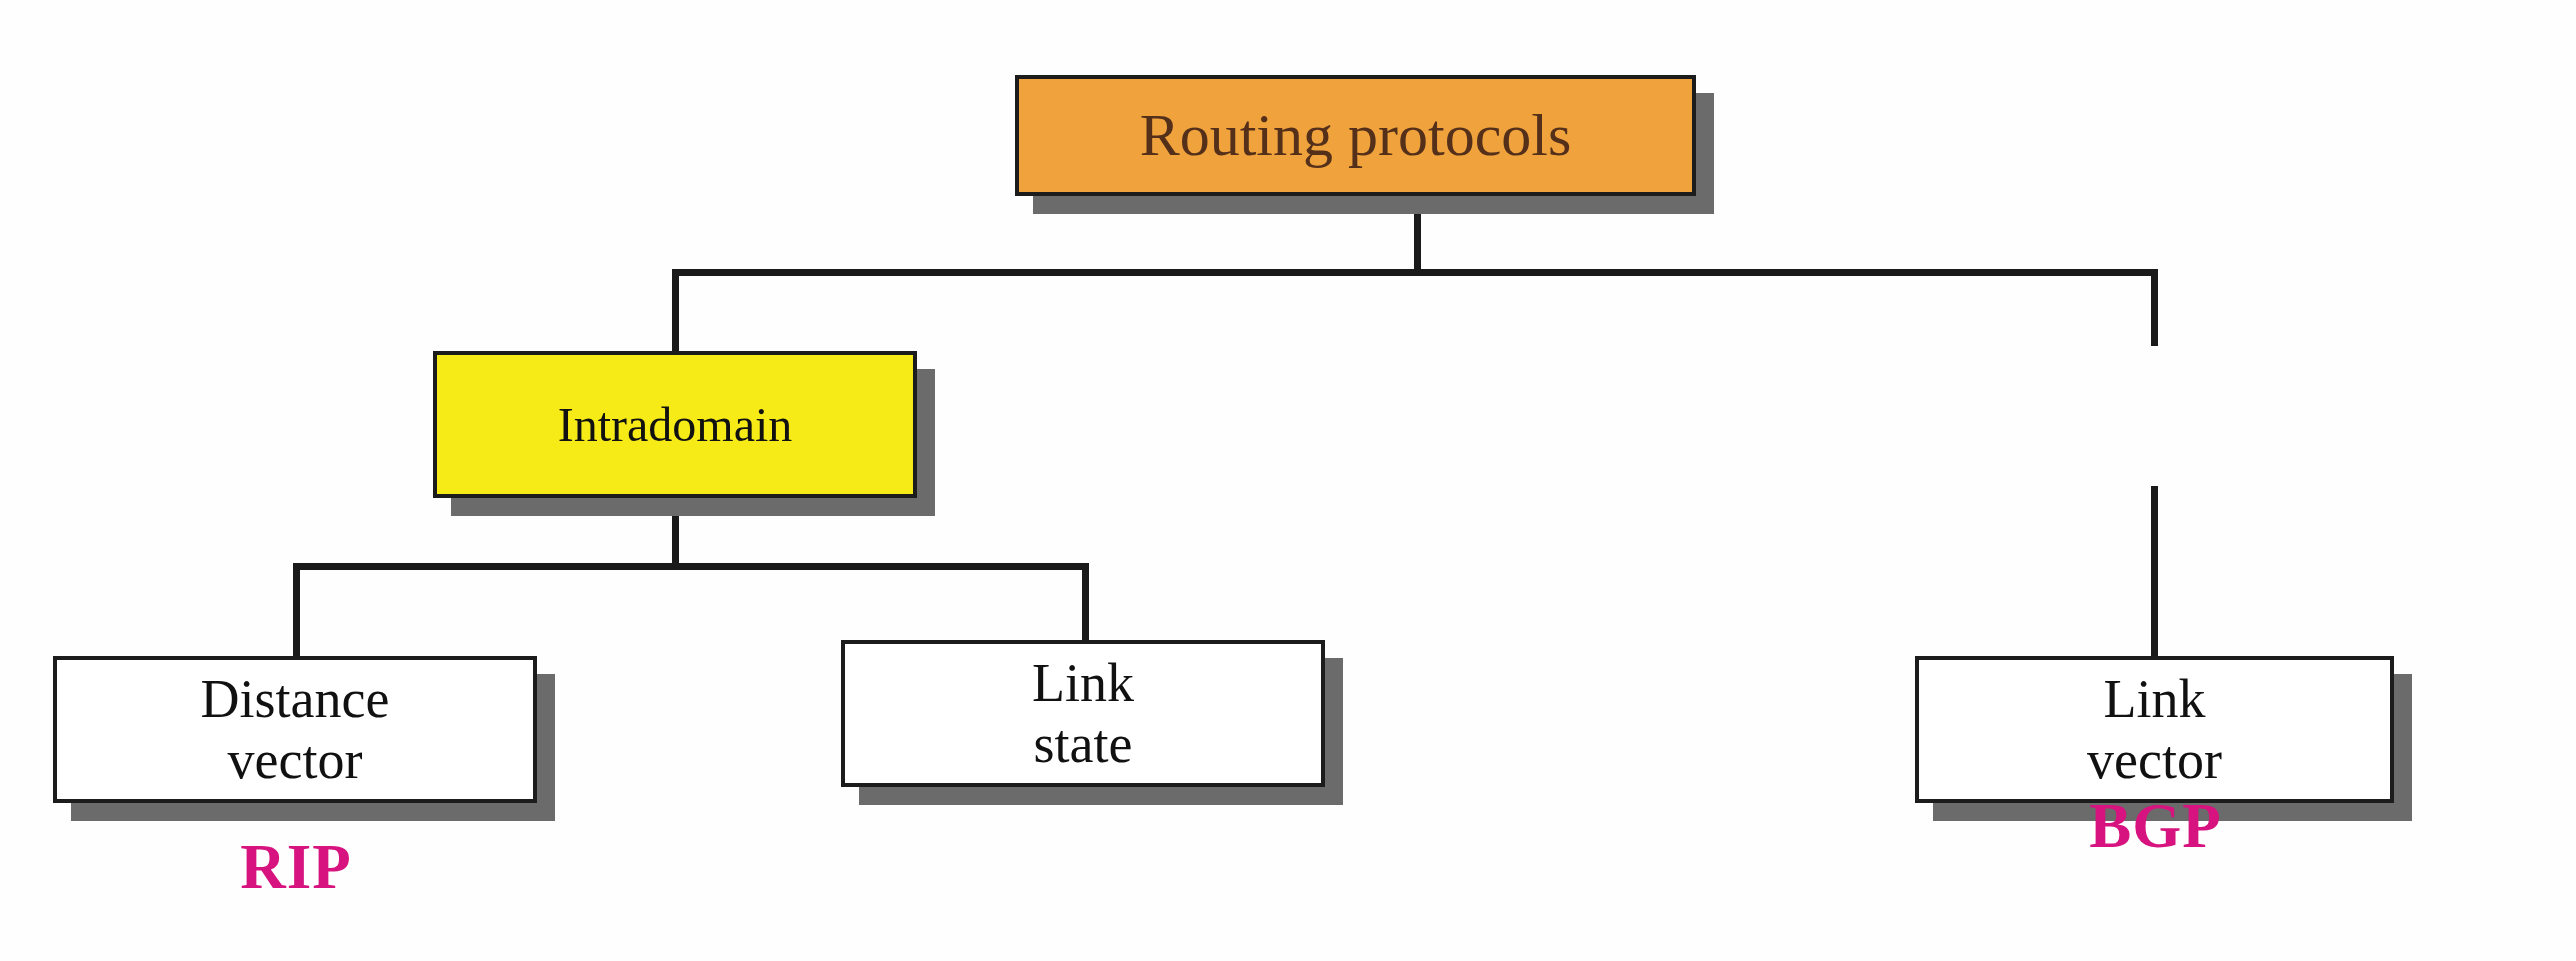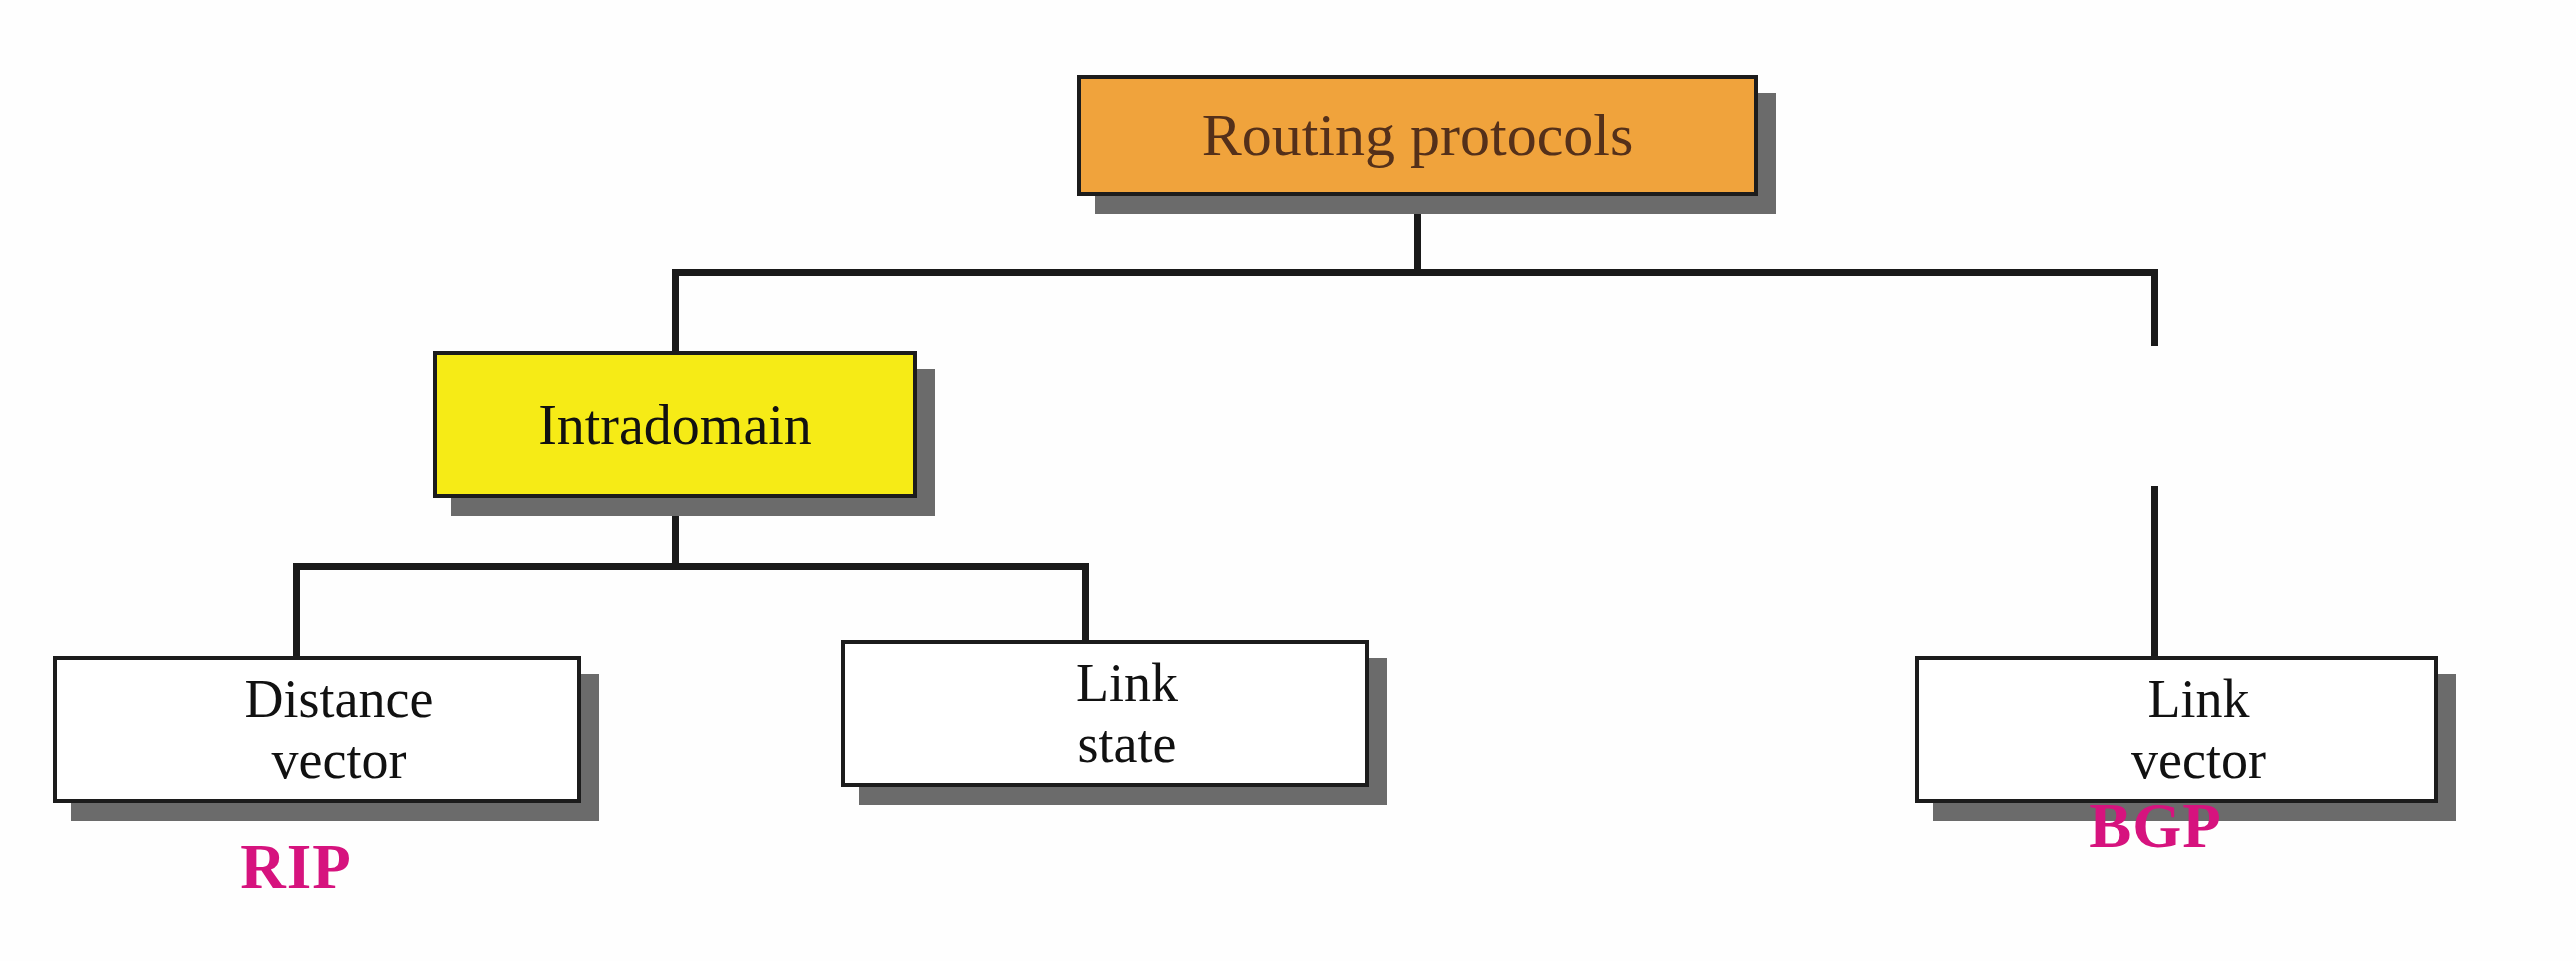--- a/index.html
+++ b/index.html
@@ -26,27 +26,26 @@
     box-sizing: content-box;
     color: #111111;
   }
   .node.orange {
     background: #f0a33c;
     color: #54301a;
     font-size: 60px;
   }
   .node.yellow {
     background: #f6eb16;
-    font-size: 56px;
+    font-size: 48px;
   }
   .node.white {
     background: #ffffff;
     font-size: 54px;
     line-height: 1.12;
-    padding-left: 44px;
   }
   .node .lbl { display: block; }
   .edge {
     position: absolute;
     background: #1a1a1a;
   }
   .protocol {
     position: absolute;
     text-align: center;
     font-weight: bold;
@@ -66,21 +65,21 @@
   <div class="edge" style="left:672px; top:269px; width:6.7px; height:85px;"></div>
   <div class="edge" style="left:2151px; top:269px; width:6.7px; height:77px;"></div>
 
   <div class="edge" style="left:672px; top:500px; width:6.7px; height:69px;"></div>
   <div class="edge" style="left:293px; top:563px; width:795px; height:6.7px;"></div>
   <div class="edge" style="left:293px; top:563px; width:6.7px; height:93px;"></div>
   <div class="edge" style="left:1082px; top:563px; width:6.7px; height:93px;"></div>
 
   <div class="edge" style="left:2151px; top:486px; width:6.7px; height:170px;"></div>
 
-  <div class="node orange" style="left:1077px; top:75px; width:673px; height:113px;">
+  <div class="node orange" style="left:1015px; top:75px; width:673px; height:113px;">
     <span class="lbl">Routing protocols</span>
   </div>
 
   <div class="node yellow" style="left:433px; top:351px; width:476px; height:139px;">
     <span class="lbl">Intradomain</span>
   </div>
 
 
   <div class="node white" style="left:53px; top:656px; width:476px; height:139px;">
     <span>

